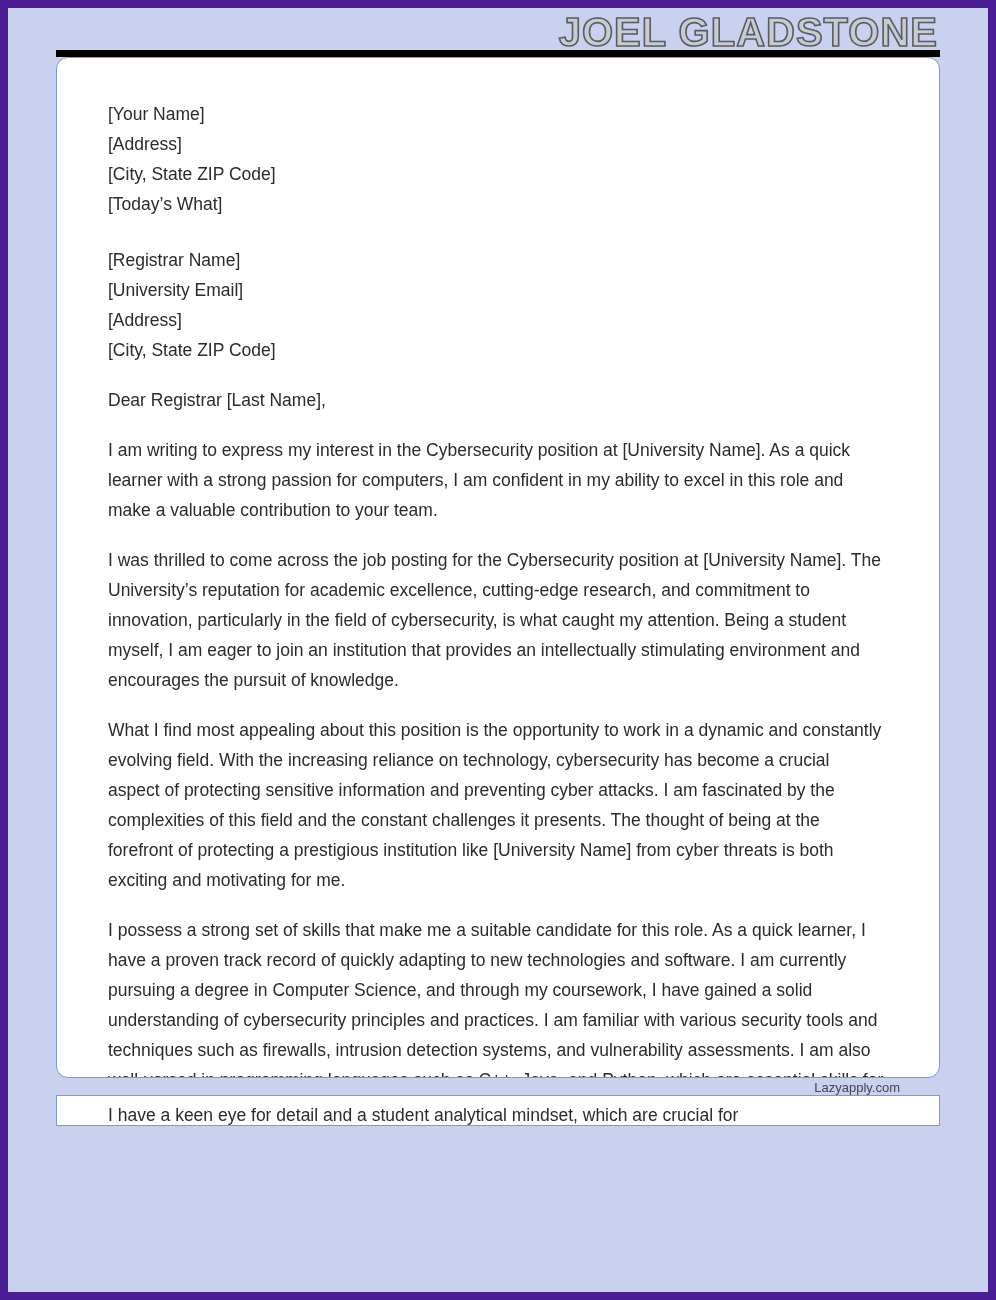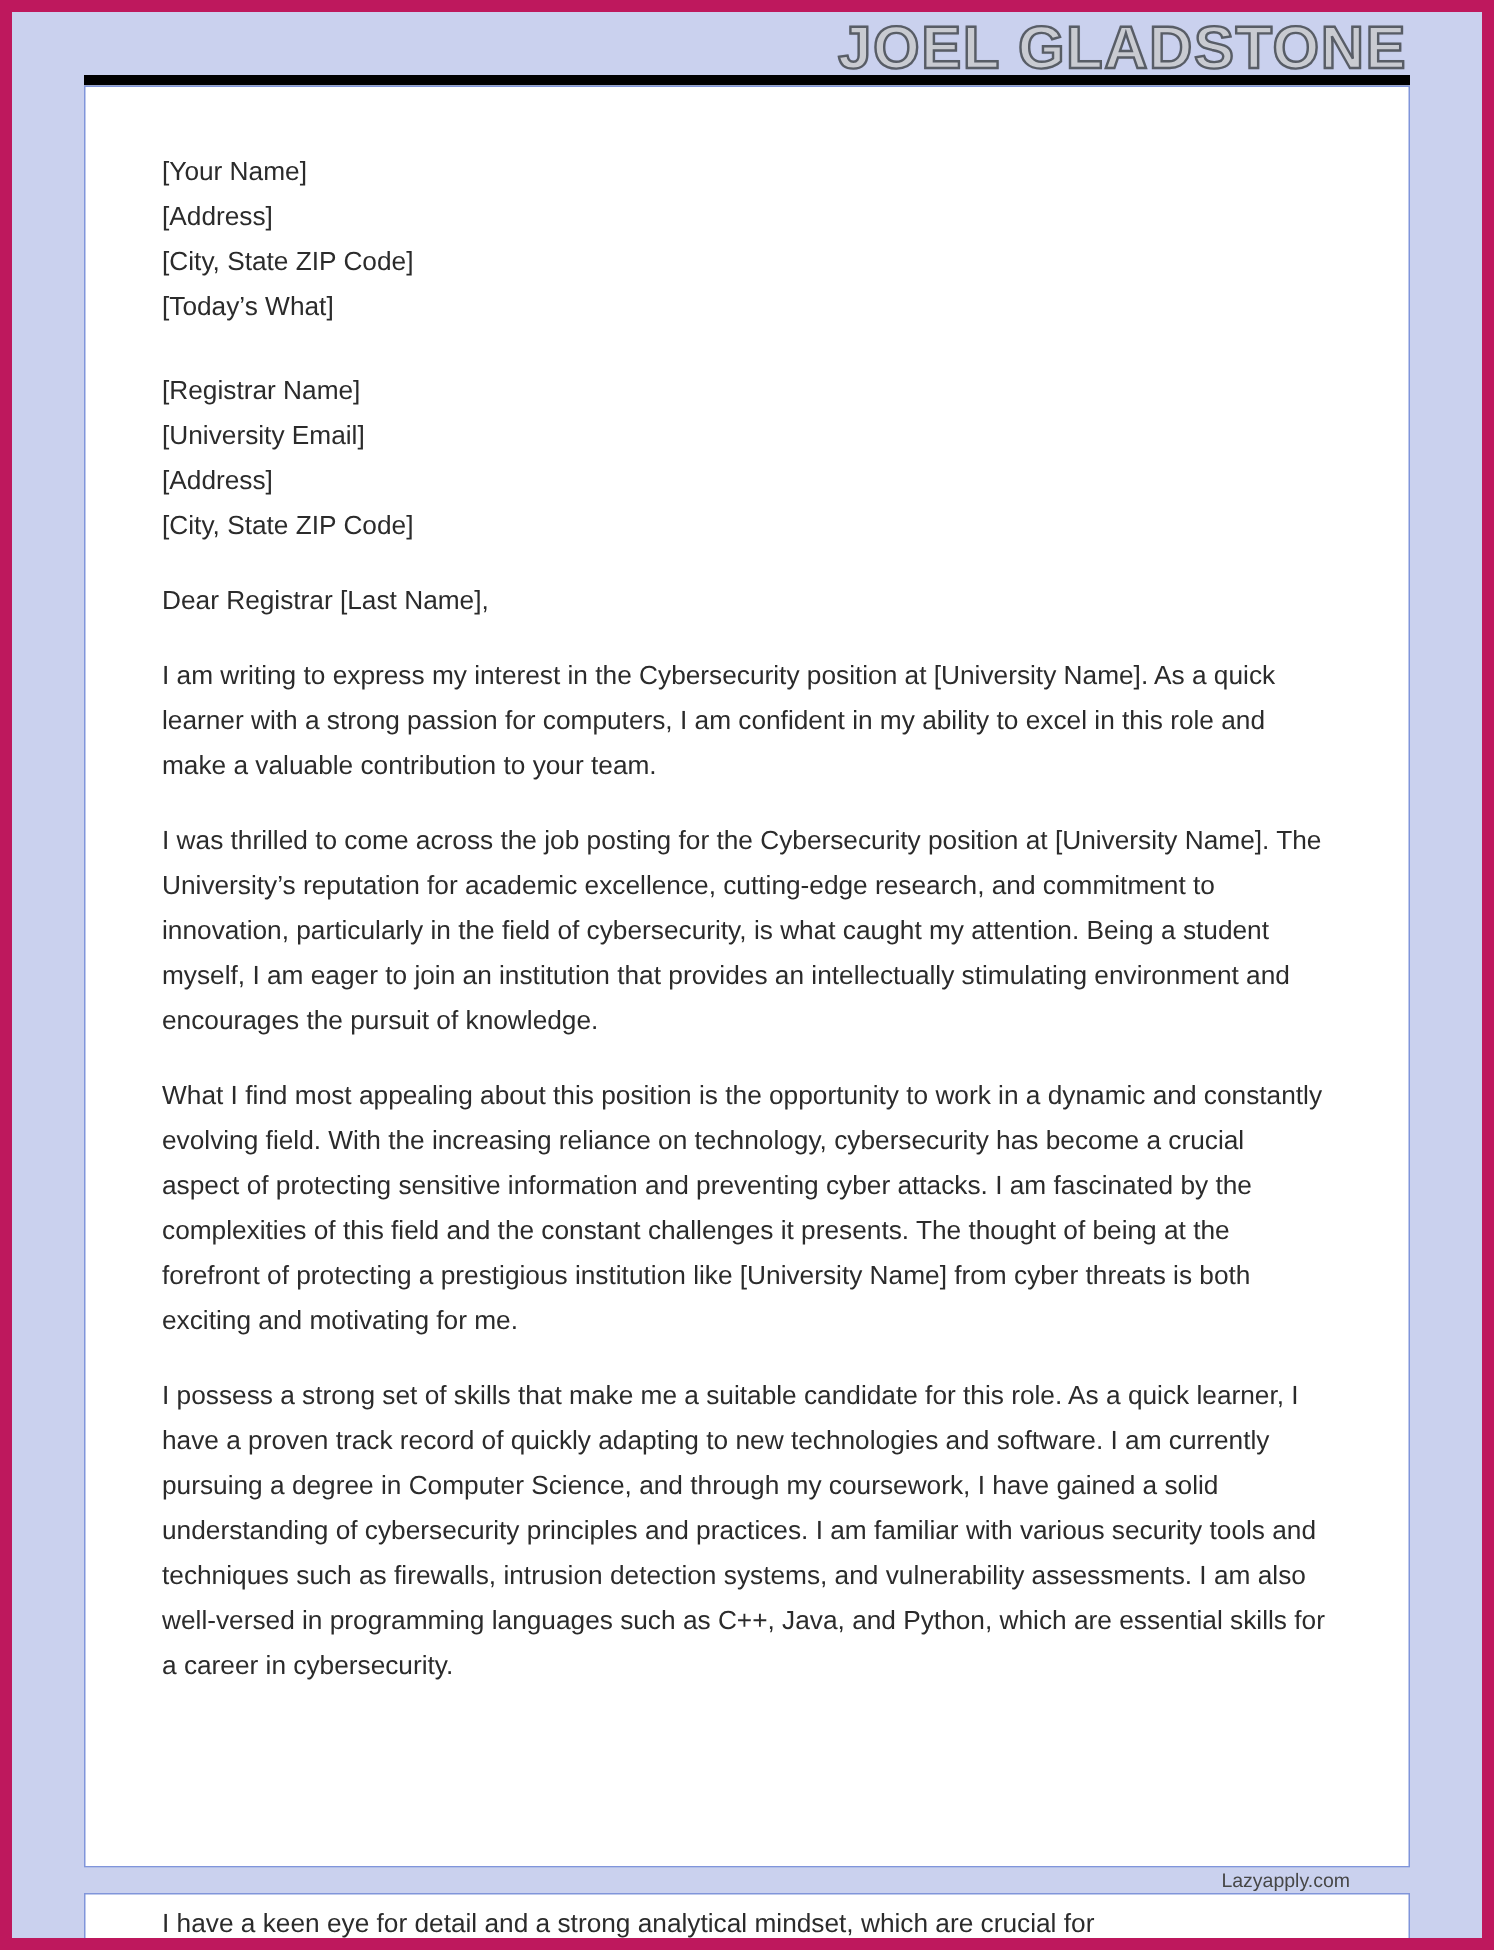--- a/index.html
+++ b/index.html
@@ -5,21 +5,21 @@
   * { box-sizing: border-box; margin: 0; padding: 0; }
   html, body { width: 996px; height: 1300px; }
   body {
     background: #141a38;
     font-family: "Liberation Sans", sans-serif;
     overflow: hidden;
   }
   .frame {
     width: 996px;
     height: 1300px;
-    background: #be185d;
+    background: #4c1d95;
     padding: 8px;
   }
   .canvas {
     width: 980px;
     height: 1284px;
     background: #cad1ee;
     position: relative;
     overflow: hidden;
   }
   .header {
@@ -44,22 +44,23 @@
     background: #000000;
     margin: 0 48px;
   }
   .page {
     background: #ffffff;
     border: 1px solid #8095da;
     margin: 0 48px;
     overflow: hidden;
   }
   .page1 {
-    height: 1188px;
+    height: 1021px;
     padding: 41px 54px 0 51px;
+    border-radius: 12px;
   }
   .page2 {
     height: 31px;
     border-top: 1px solid #8095da;
     padding: 4px 54px 0 51px;
   }
   .letter-text, .letter-text p {
     font-size: 17.5px;
     line-height: 30px;
     color: #2b2b2b;
@@ -113,17 +114,17 @@
       <p class="para">What I find most appealing about this position is the opportunity to work in a dynamic and constantly evolving field. With the increasing reliance on technology, cybersecurity has become a crucial aspect of protecting sensitive information and preventing cyber attacks. I am fascinated by the complexities of this field and the constant challenges it presents. The thought of being at the forefront of protecting a prestigious institution like [University Name] from cyber threats is both exciting and motivating for me.</p>
       <p class="para">I possess a strong set of skills that make me a suitable candidate for this role. As a quick learner, I have a proven track record of quickly adapting to new technologies and software. I am currently pursuing a degree in Computer Science, and through my coursework, I have gained a solid understanding of cybersecurity principles and practices. I am familiar with various security tools and techniques such as firewalls, intrusion detection systems, and vulnerability assessments. I am also well-versed in programming languages such as C++, Java, and Python, which are essential skills for a career in cybersecurity.</p>
 
     </div>
 
     <div class="watermark-row">
       <span class="watermark">Lazyapply.com</span>
     </div>
 
     <div class="page page2 letter-text">
-      <p>I have a keen eye for detail and a strong analytical mindset, which are crucial for</p>
+      <p>I have a keen eye for detail and a student analytical mindset, which are crucial for</p>
     </div>
 
   </div>
 </div>
 
 </body></html>

